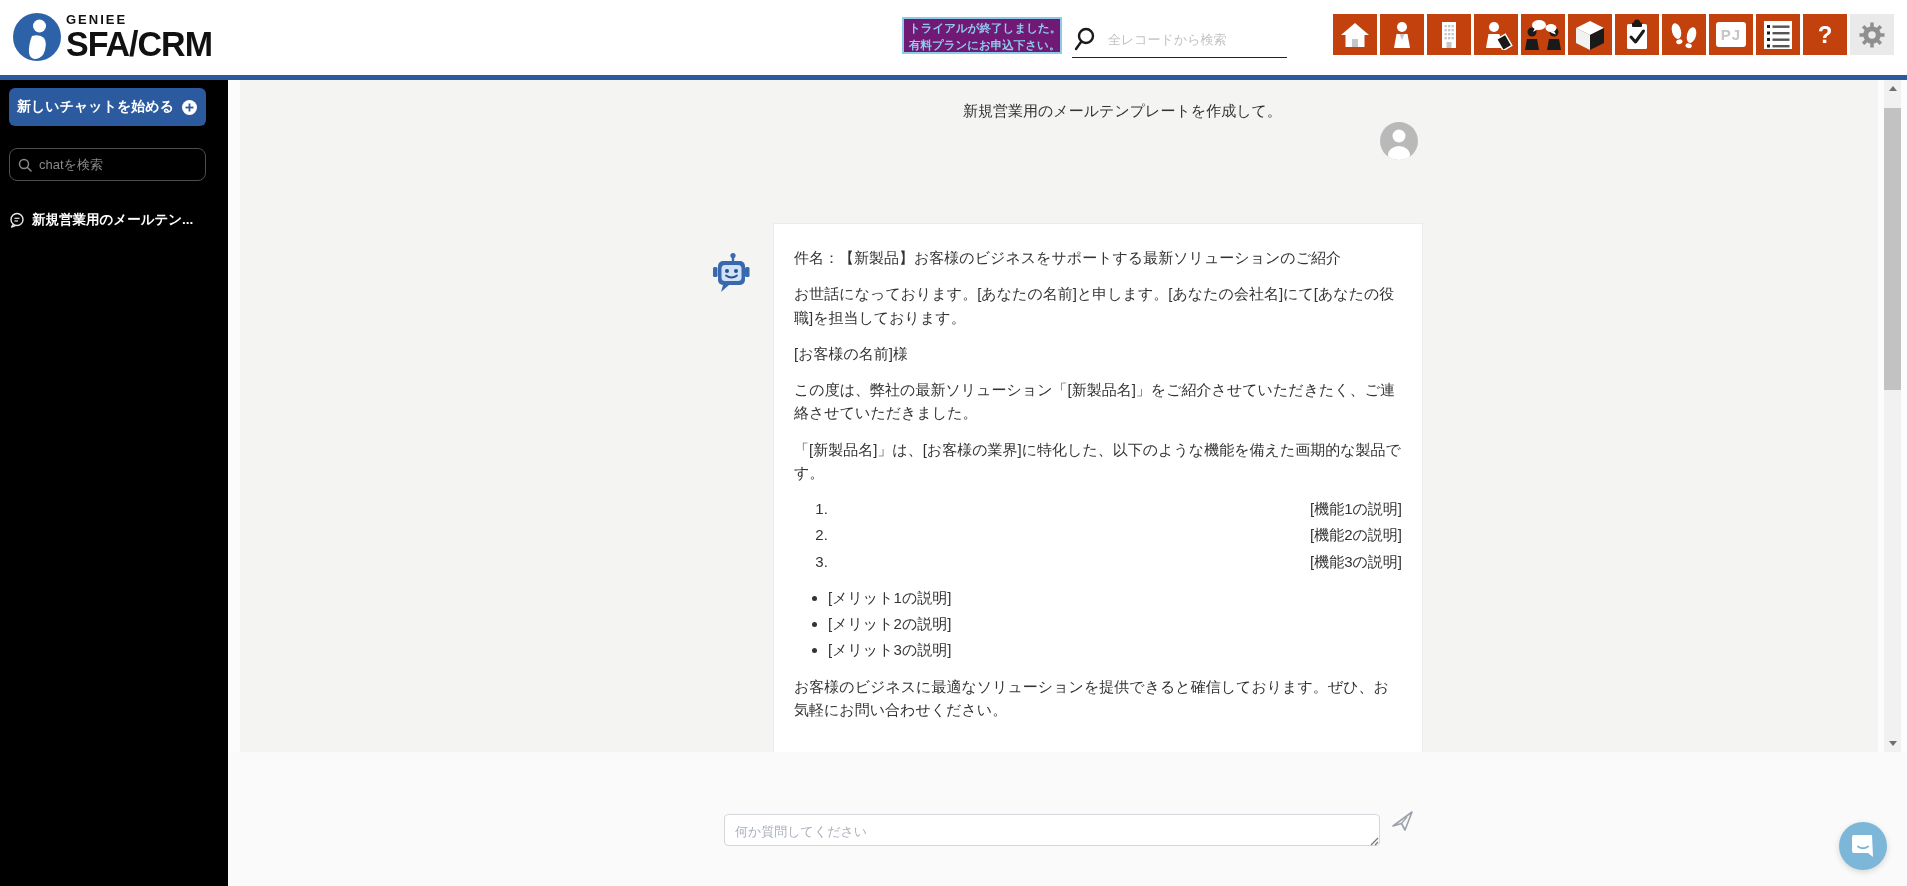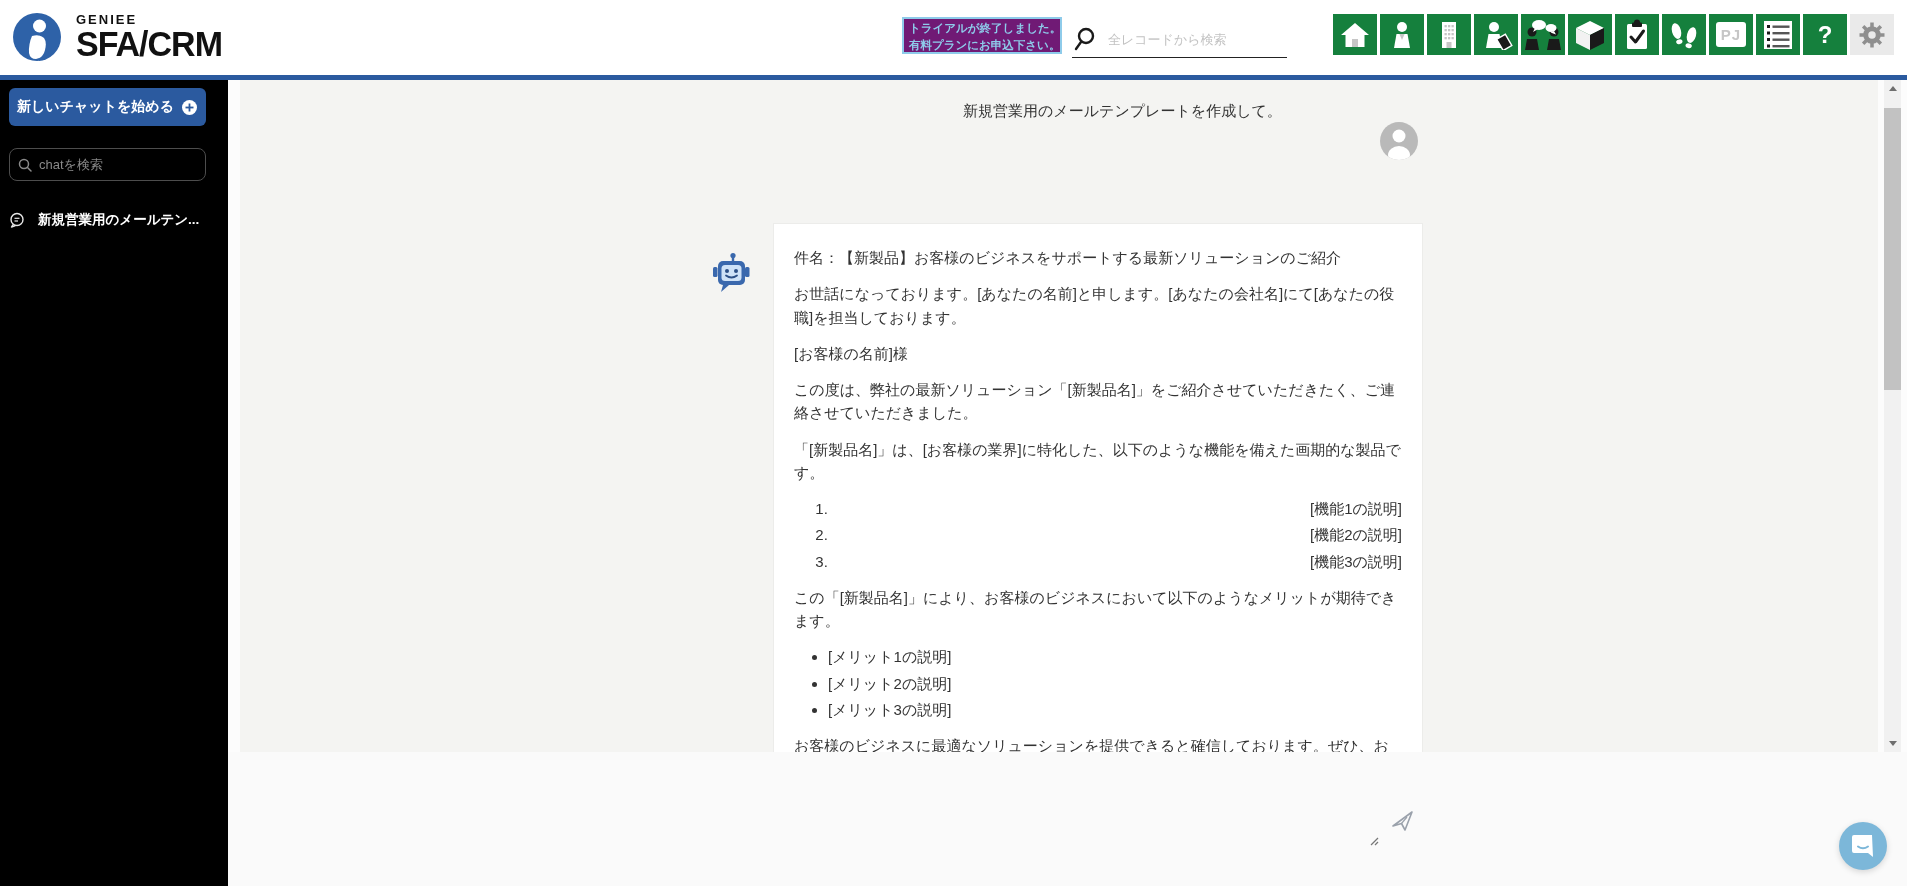--- a/index.html
+++ b/index.html
@@ -12,21 +12,21 @@
     color: #333;
   }
 
   
   .header {
     position: absolute; top: 0; left: 0; width: 1907px; height: 80px;
     background: #ffffff; border-bottom: 5px solid #2b5a9f; z-index: 20;
   }
   .logo { position: absolute; left: 12px; top: 7px; display: flex; align-items: flex-start; }
   .logo-mark { width: 50px; height: 50px; margin-top: 5px; }
-  .logo-text { margin-left: 14px; line-height: 1; }
+  .logo-text { margin-left: 4px; line-height: 1; }
   .brand-small { font-size: 13px; font-weight: bold; letter-spacing: 2px; color: #111; margin-top: 6px; }
   .brand-large { font-size: 34px; font-weight: 900; letter-spacing: -1px; color: #111; transform: scaleY(1.05); }
 
   .trial-box {
     position: absolute; left: 902px; top: 17px; width: 160px; height: 37px;
     border: 2px solid #8ecbea; color: #8ecbea; background: #701a75;
     font-size: 11.5px; font-weight: bold; line-height: 1.45;
     padding: 1px 5px; white-space: nowrap;
   }
 
@@ -34,21 +34,21 @@
     border-bottom: 1px solid #222; display: flex; align-items: center; }
   .global-search svg { flex: none; margin: 0 8px 2px 2px; }
   .global-search input {
     border: none; outline: none; background: transparent; width: 160px;
     font-size: 13px; color: #333; font-family: inherit;
   }
   .global-search input::placeholder { color: #c2c2c2; }
 
   .nav-icons { position: absolute; left: 1333px; top: 14px; display: flex; gap: 3px; }
   .nav-btn {
-    width: 44px; height: 41px; background: #15803d; display: flex;
+    width: 44px; height: 41px; background: #c2410c; display: flex;
     align-items: center; justify-content: center; cursor: pointer;
   }
   .nav-btn.light { background: #eaeaea; }
   .pj-label {
     background: #fff; color: #c6c6c6; font-weight: bold; font-size: 15px;
     padding: 4px 5px; border-radius: 3px; letter-spacing: 1px;
   }
   .help-label { color: #fff; font-size: 24px; font-weight: bold; }
 
   
@@ -66,21 +66,21 @@
     margin-top: 22px; width: 197px; height: 33px; border: 1px solid #4d4d4d;
     border-radius: 8px; display: flex; align-items: center; padding: 0 8px;
   }
   .chat-search input {
     background: transparent; border: none; outline: none; color: #bbb;
     font-size: 13px; width: 150px; margin-left: 7px; font-family: inherit;
   }
   .chat-search input::placeholder { color: #8a8a8a; }
   .chat-list { margin-top: 30px; }
   .chat-item {
-    display: flex; align-items: center; gap: 13px; color: #fff;
+    display: flex; align-items: center; gap: 7px; color: #fff;
     font-size: 13.5px; font-weight: bold; cursor: pointer; padding-right: 8px;
     white-space: nowrap; overflow: hidden;
   }
 
   
   .chat-region {
     position: absolute; left: 240px; top: 80px; width: 1638px; height: 672px;
     background: #f4f4f2; overflow: hidden;
   }
   .user-msg-text { position: absolute; top: 22px; left: 723px; font-size: 15px; color: #333; }
@@ -349,21 +349,20 @@
     <p>件名：【新製品】お客様のビジネスをサポートする最新ソリューションのご紹介</p>
     <p>お世話になっております。[あなたの名前]と申します。[あなたの会社名]にて[あなたの役職]を担当しております。</p>
     <p>[お客様の名前]様</p>
     <p>この度は、弊社の最新ソリューション「[新製品名]」をご紹介させていただきたく、ご連絡させていただきました。</p>
     <p>「[新製品名]」は、[お客様の業界]に特化した、以下のような機能を備えた画期的な製品です。</p>
     <ol>
       <li>[機能1の説明]</li>
       <li>[機能2の説明]</li>
       <li>[機能3の説明]</li>
     </ol>
-    <p>この「[新製品名]」により、お客様のビジネスにおいて以下のようなメリットが期待できます。</p>
     <ul>
       <li>[メリット1の説明]</li>
       <li>[メリット2の説明]</li>
       <li>[メリット3の説明]</li>
     </ul>
     <p>お客様のビジネスに最適なソリューションを提供できると確信しております。ぜひ、お気軽にお問い合わせください。</p>
 
   </div>
 </div>
 
@@ -371,20 +370,21 @@
   <div class="sb-btn sb-up">
       <div class="arrow-up"></div>
     </div>
   <div class="sb-thumb"></div>
   <div class="sb-btn sb-down">
       <div class="arrow-down"></div>
     </div>
 </div>
 
 <div class="composer">
+  <textarea placeholder="何か質問してください" style=""></textarea>
   <svg class="resize-grip" width="11" height="11" viewBox="0 0 11 11">
     <line x1="3" y1="10" x2="10" y2="3" stroke="#777" stroke-width="1.3"></line>
     <line x1="7" y1="10" x2="10" y2="7" stroke="#777" stroke-width="1.3"></line>
   </svg>
   <button class="send-btn">
     <svg width="24" height="24" viewBox="0 0 24 24">
       <path d="M2 16 L21 2 L14 20 L10.5 13.5 Z" fill="#fafafa" stroke="#9aa1ab" stroke-width="1.6" stroke-linejoin="round"></path>
       <line x1="10.5" y1="13.5" x2="16" y2="7" stroke="#9aa1ab" stroke-width="1.2"></line>
     </svg>
   </button>

